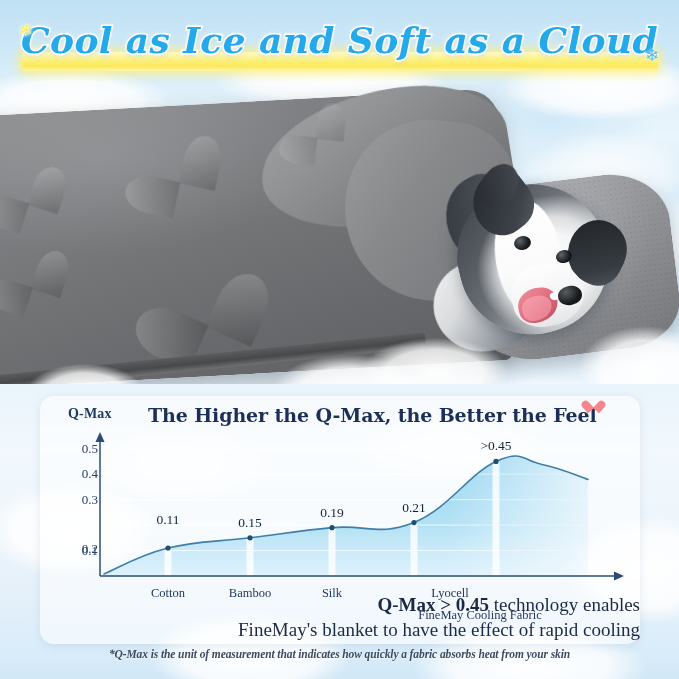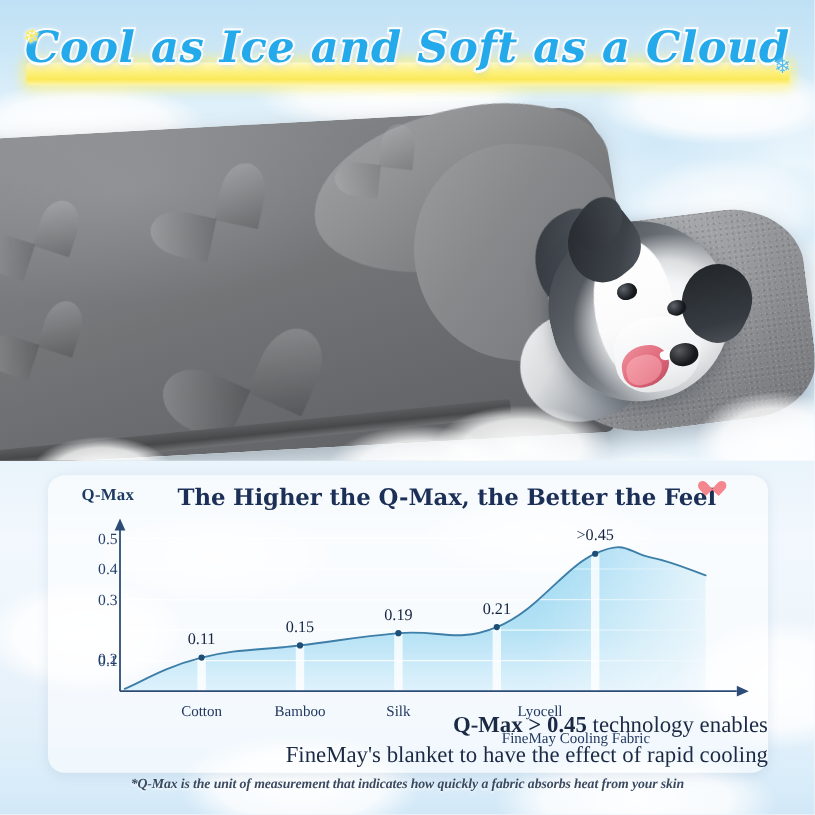--- a/index.html
+++ b/index.html
@@ -343,21 +343,21 @@
           <polygon points="566,144 556,139.5 556,148.5" fill="#2c4c77"></polygon>
         </svg>
       <div id="xlabels">
           <div class="xtick" style="left: 110px;">Cotton</div>
           <div class="xtick" style="left: 192px; font-family: Liberation Serif, serif;">Bamboo</div>
           <div class="xtick" style="left: 274px; text-align: right;">Silk</div>
           <div class="xtick" style="left: 356px; margin-left: 36px;">Lyocell</div>
           <div class="xtick" style="left: 422px; margin-top: 22px;">FineMay Cooling Fabric</div>
         </div>
       <div id="dlabels">
-          <div class="dlabel" style="left: 110px; top: 109px;">0.11</div>
+          <div class="dlabel" style="left: 110px; top: 96px;">0.11</div>
           <div class="dlabel" style="left: 192px; top: 98.8182px;">0.15</div>
           <div class="dlabel" style="left: 274px; top: 88.6364px;">0.19</div>
           <div class="dlabel" style="left: 356px; top: 83.5455px;">0.21</div>
           <div class="dlabel" style="left: 438px; top: 22.4545px;">&gt;0.45</div>
         </div>
     </div>
 
     <div id="caption">
       <div id="cap1">
         <b>Q-Max &gt; 0.45</b><span> technology enables</span>

